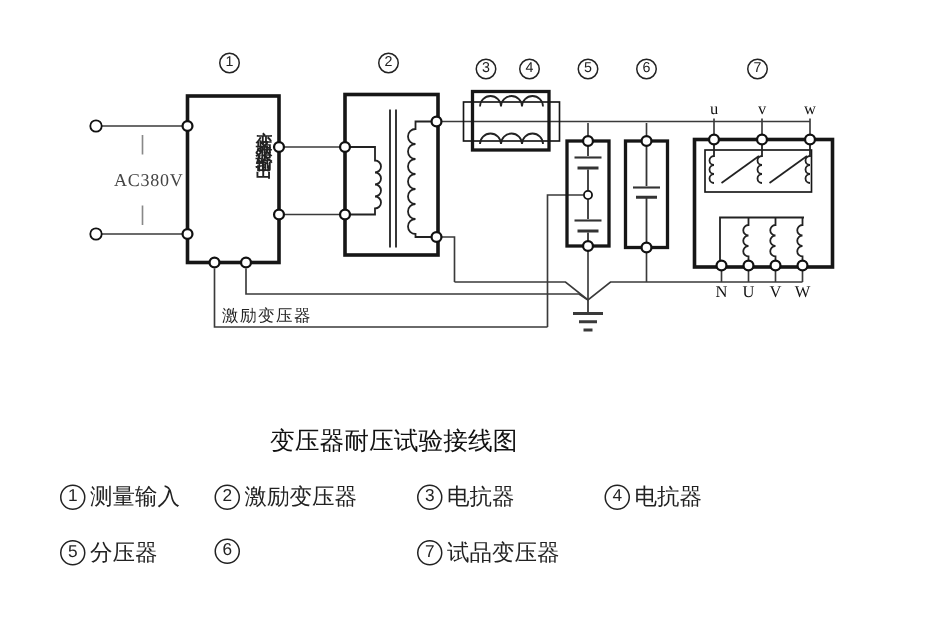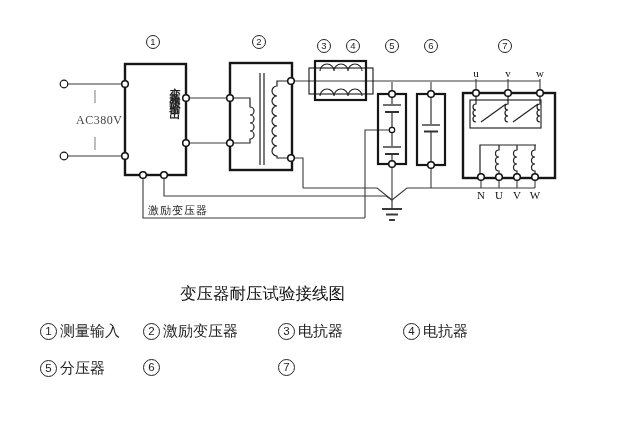--- a/index.html
+++ b/index.html
@@ -181,15 +181,16 @@
   </div>
   <div class="leg-item" style="left:40px;top:359px;">
     <span class="cnum cnum-lg">5</span>
     <span>分压器</span>
   </div>
   <div class="leg-item" style="left:143px;top:359px;">
     <span class="cnum cnum-lg">6</span>
   </div>
   <div class="leg-item" style="left:278px;top:359px;">
     <span class="cnum cnum-lg">7</span>
+    <span>试品变压器</span>
   </div>
 
 </div>
 
 </body></html>

